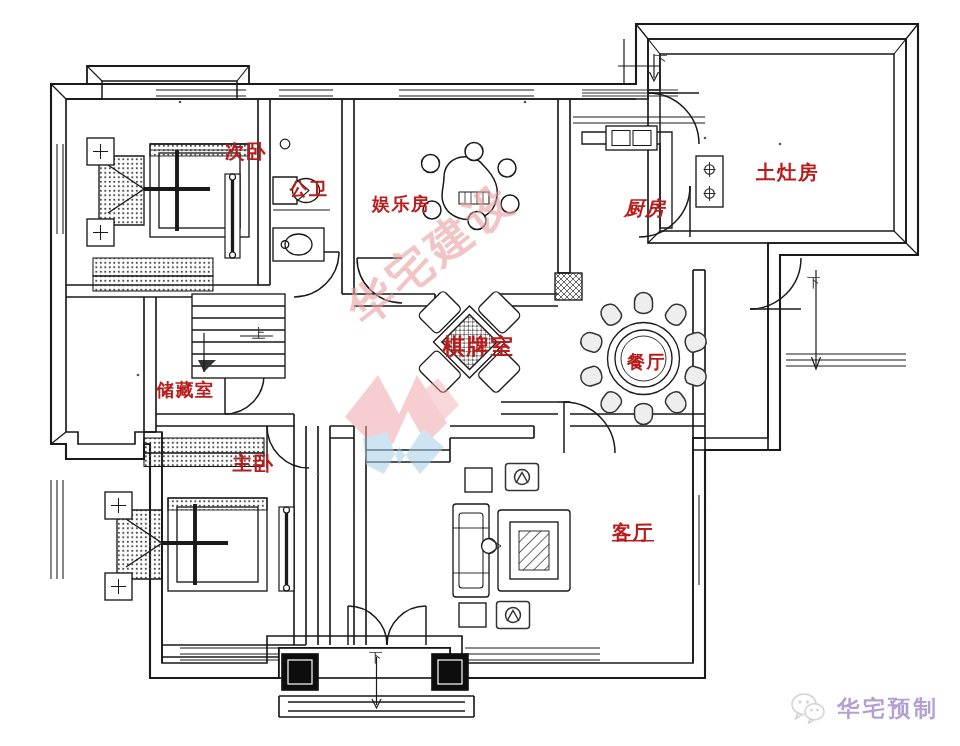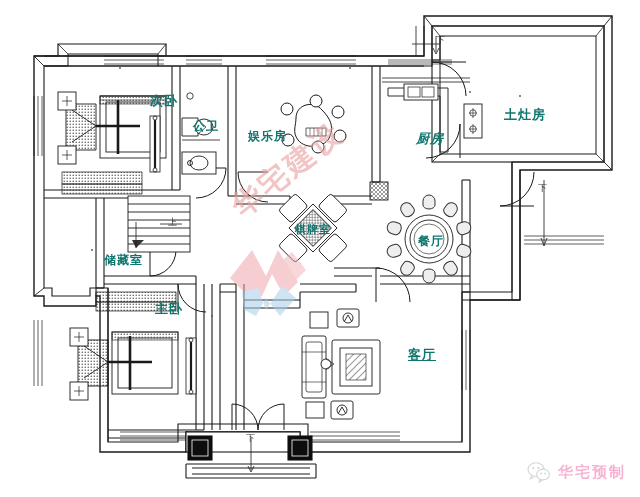--- a/index.html
+++ b/index.html
@@ -5,27 +5,27 @@
   html,body{margin:0;padding:0;background:#ffffff;}
   body{
     width:640px;height:497px;overflow:hidden;position:relative;
     font-family:"DejaVu Sans","Liberation Sans",sans-serif;
   }
   #plan-root{position:absolute;inset:0;width:640px;height:497px;}
   svg.plan{position:absolute;left:0;top:0;width:640px;height:497px;display:block;}
   .room-label{
     position:absolute;
     font-family:"DejaVu Sans","Liberation Sans",sans-serif;
-    font-weight:bold;color:#0f766e;
+    font-weight:bold;color:#b91c1c;
     white-space:nowrap;letter-spacing:1px;
     pointer-events:none;
   }
   .lbl-lg{font-size:13px;}
   .lbl-md{font-size:12px;}
-  .lbl-sm{font-size:11px;}
+  .lbl-sm{font-size:15px;}
   .dir-mark{
     position:absolute;font-size:9px;color:#333;font-weight:normal;
     font-family:"DejaVu Sans","Liberation Sans",sans-serif;
   }
   
   #wm-logo{
     position:absolute;left:222px;top:236px;width:140px;height:80px;
     opacity:.55;pointer-events:none;
   }
   
@@ -41,21 +41,21 @@
     letter-spacing:3px;opacity:.62;
     font-family:"DejaVu Sans","Liberation Sans",sans-serif;
   }
   
   #signature{
     position:absolute;right:14px;bottom:14px;
     display:flex;align-items:center;gap:7px;
     opacity:.42;
   }
   #signature .sig-text{
-    font-size:15px;font-weight:bold;color:#ec4899;letter-spacing:2px;
+    font-size:15px;font-weight:bold;color:#4c1d95;letter-spacing:2px;
     font-family:"DejaVu Sans","Liberation Sans",sans-serif;
   }
 </style>
 </head>
 <body>
 
 <div id="plan-root">
 
   <svg class="plan" viewBox="0 0 640 497">
     <defs>

